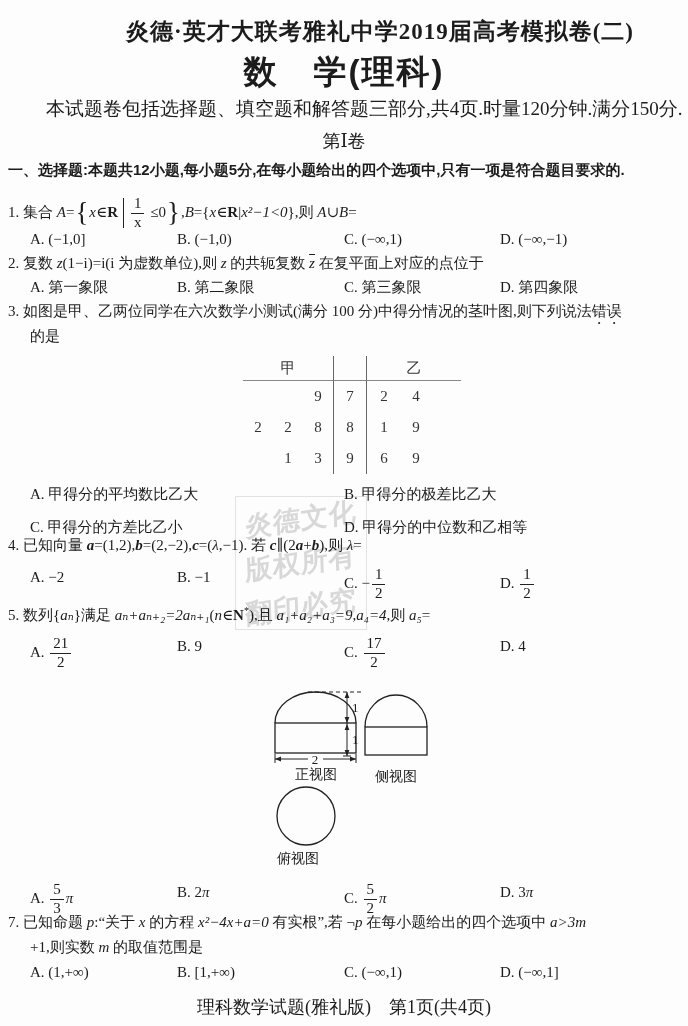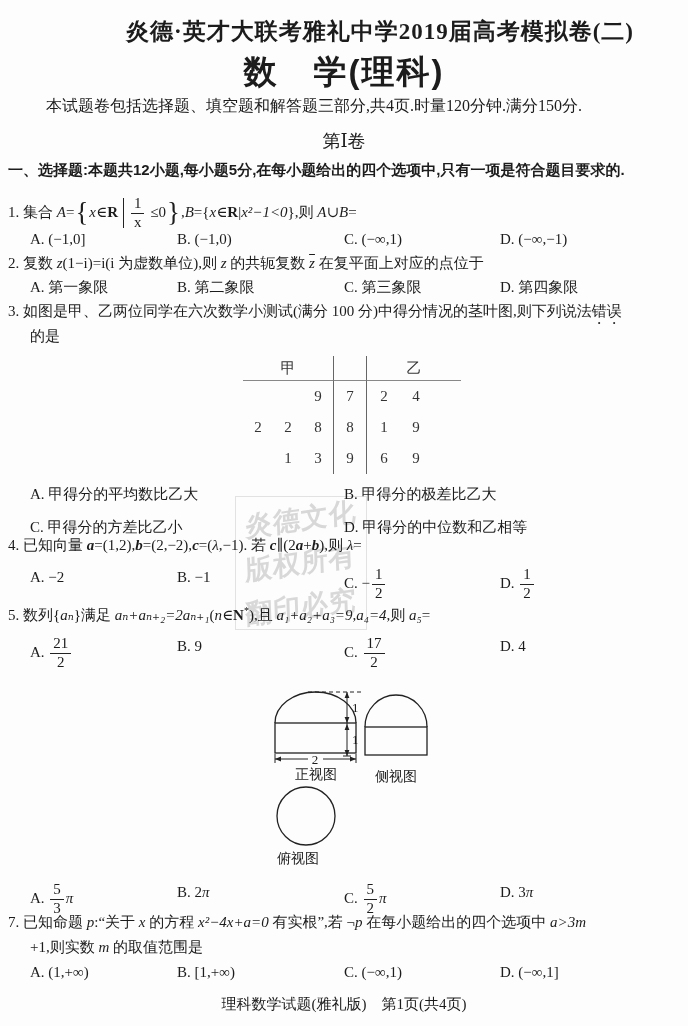--- a/index.html
+++ b/index.html
@@ -3,21 +3,21 @@
 <meta charset="utf-8">
 <style>
   html,body{margin:0;padding:0;background:#e8e8e8;}
   #page{position:relative;width:688px;height:1026px;margin:0 auto;background:#fdfdfd;
         font-family:"Liberation Serif","DejaVu Serif",serif;color:#1c1c1c;overflow:hidden;}
   .ttl{position:absolute;top:16px;left:0;width:100%;text-align:center;
        font-size:23px;font-weight:bold;letter-spacing:1px;z-index:1;margin-left:36px;}
   .subj{position:absolute;top:50px;left:0;width:100%;text-align:center;
         font-family:"Liberation Sans","DejaVu Sans",sans-serif;
         font-size:33px;font-weight:bold;letter-spacing:2px;z-index:1;}
-  .intro{position:absolute;top:96px;left:46px;font-size:16px;z-index:1;}
+  .intro{position:absolute;top:96px;left:46px;font-size:19px;z-index:1;}
   .part{position:absolute;top:129px;left:0;width:100%;text-align:center;font-size:18px;z-index:1;}
   .sect{position:absolute;top:161px;left:8px;font-size:15px;font-weight:bold;
         font-family:"Liberation Sans","DejaVu Sans",sans-serif;z-index:1;}
   .stem{position:absolute;left:8px;font-size:15px;line-height:20px;white-space:nowrap;z-index:1;}
   .opt-row{position:absolute;left:0;width:688px;height:20px;font-size:15px;z-index:1;}
   .opt{position:absolute;top:0;white-space:nowrap;line-height:20px;}
   .o1{left:30px}.o2{left:177px}.o3{left:344px}.o4{left:500px}
   .it{font-style:italic;}
   .vec{font-style:italic;font-weight:bold;}
   .bd{font-weight:bold;}
@@ -47,21 +47,21 @@
   .fig text{fill:#1c1c1c;font-family:"Liberation Serif","DejaVu Serif",serif;}
   .fig .num{font-size:13px;}
   .fig .lab{font-size:14px;}
   
   .watermark{position:absolute;left:235px;top:496px;width:130px;height:132px;
              border:1px solid #e2e2e2;display:flex;flex-direction:column;
              justify-content:space-around;align-items:center;z-index:0;
              color:#d8d8d8;font-size:27px;font-weight:bold;
              font-family:"Liberation Sans","DejaVu Sans",sans-serif;}
   .wm-line{transform:rotate(-8deg) skewX(-6deg);white-space:nowrap;letter-spacing:1px;}
-  .footer{position:absolute;top:995px;left:0;width:100%;text-align:center;font-size:15px;z-index:1;}
+  .footer{position:absolute;top:995px;left:0;width:100%;text-align:center;font-size:18px;z-index:1;}
 </style>
 </head>
 <body>
 
 <div id="page">
 
   <div class="watermark">
     <div class="wm-line">炎德文化</div>
     <div class="wm-line">版权所有</div>
     <div class="wm-line">翻印必究</div>

